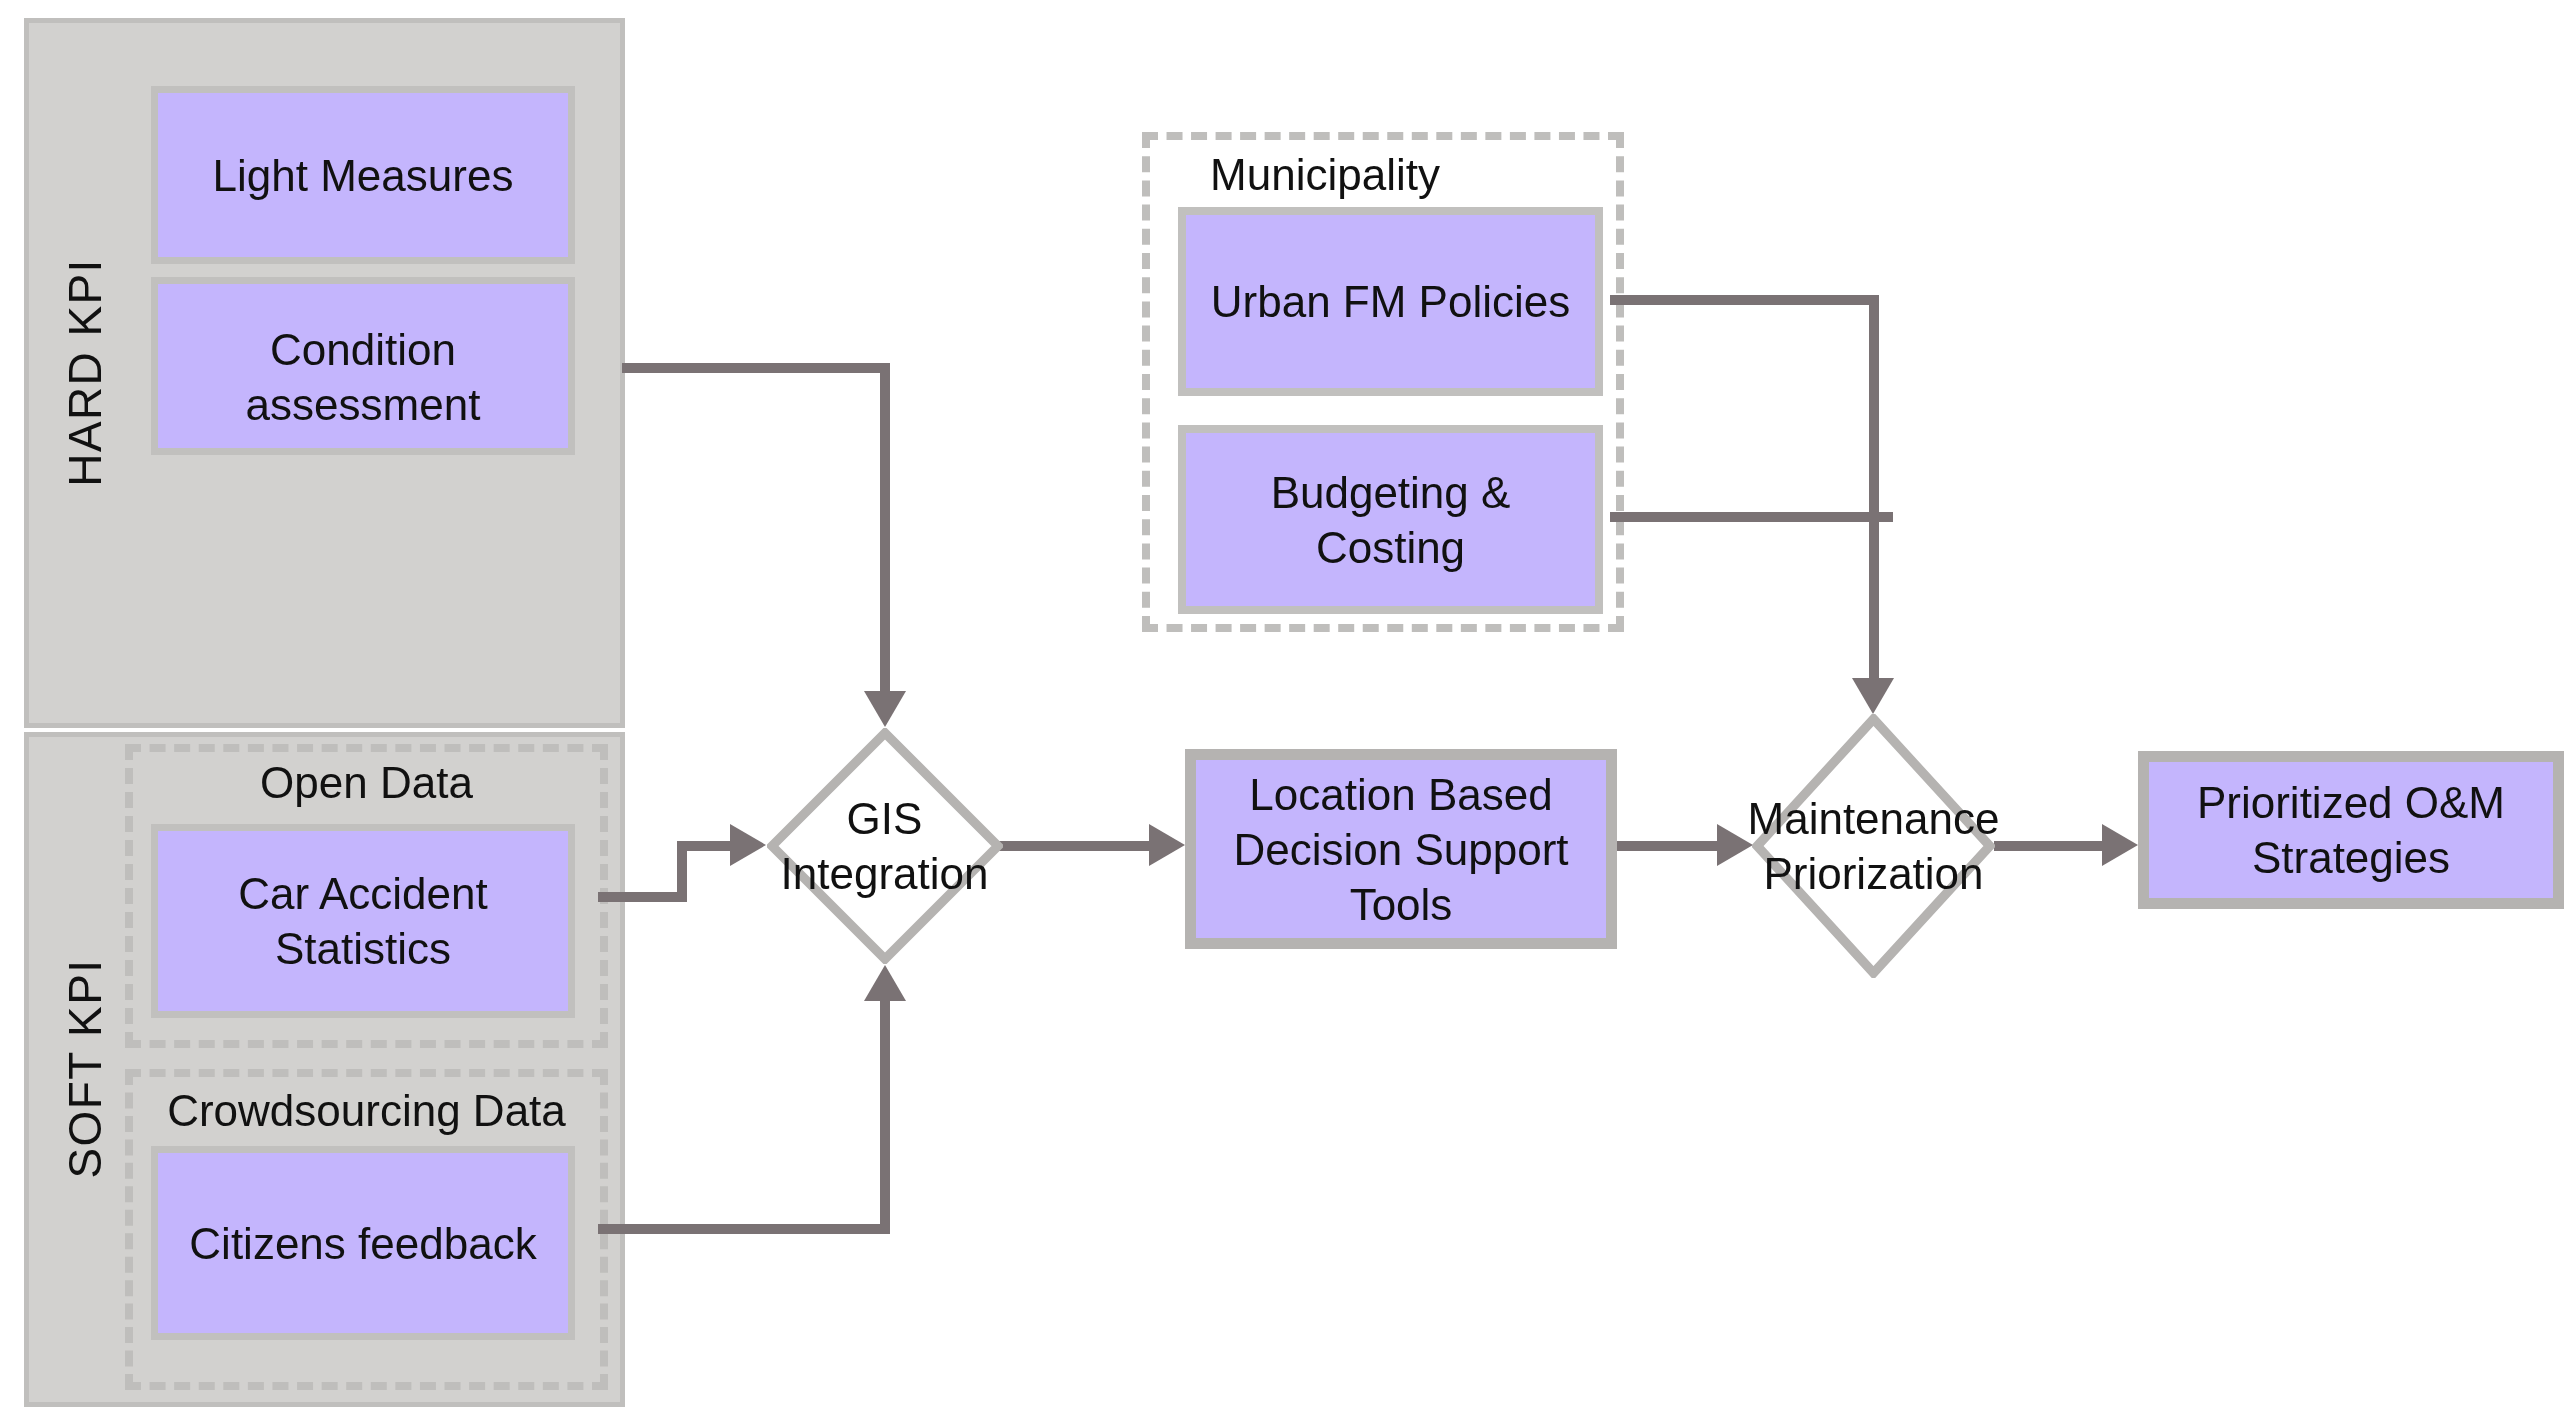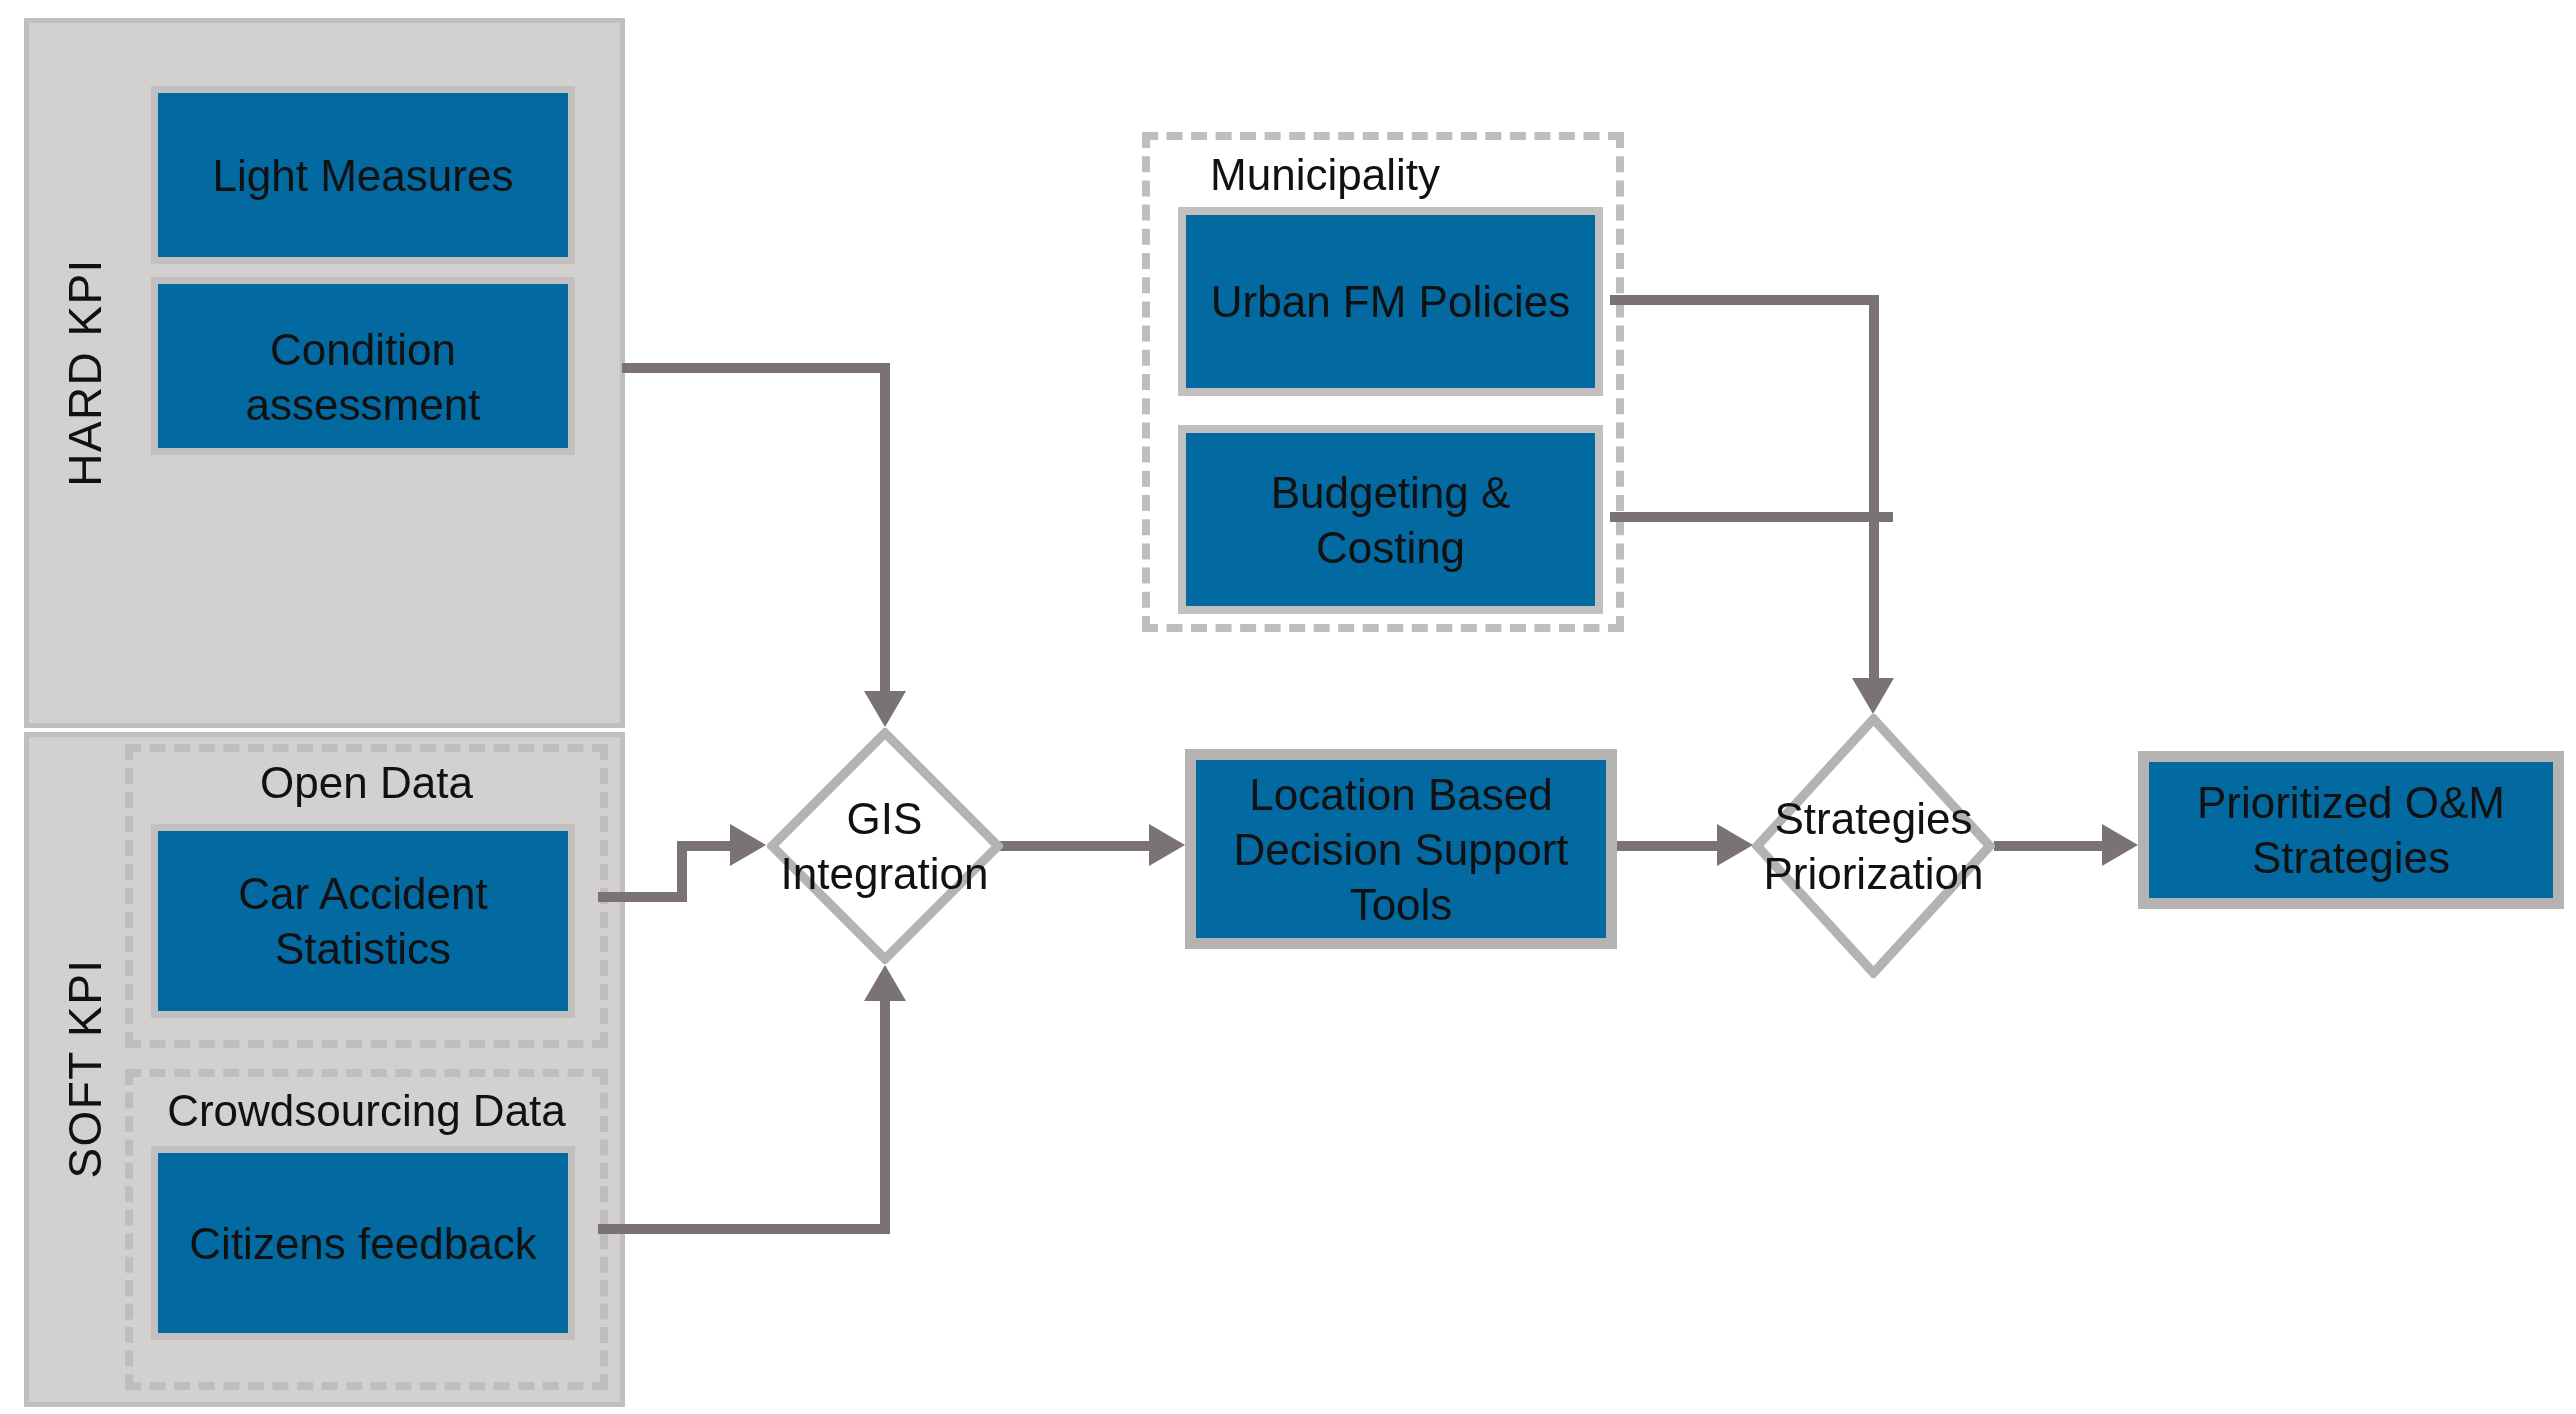--- a/index.html
+++ b/index.html
@@ -40,21 +40,21 @@
   }
   .group-title {
     position: absolute;
     left: 0; right: 0;
     text-align: center;
     font-size: 44px;
     z-index: 3;
   }
   .node {
     position: absolute;
-    background: #0369a1;
+    background: #c4b5fd;
     box-sizing: border-box;
     display: flex;
     align-items: center;
     justify-content: center;
     text-align: center;
     font-size: 44px;
     line-height: 1.25;
     z-index: 3;
   }
   .node.thin   { border: 7.9px solid var(--box-border, #c1c0be); }
@@ -169,21 +169,21 @@
   </div>
 
   <div class="node thick" style="left:1185px; top:749px; width:432px; height:200px;">
     <span class="lbl" style="max-width:400px;">Location Based Decision Support Tools</span>
   </div>
 
   <svg class="diamond-svg" style="left:1752px; top:714px;" width="243" height="264" viewBox="0 0 340 370">
     <polygon points="170,7 333,185 170,363 7,185" fill="#ffffff" stroke="#b5b3b1" stroke-width="13"></polygon>
   </svg>
   <div class="diamond-label" style="left:1681px; top:742px; width:385px; height:207px;">
-    <span class="lbl">Strategies Priorization</span>
+    <span class="lbl">Maintenance Priorization</span>
   </div>
 
   <div class="node thick" style="left:2138px; top:751px; width:426px; height:158px;">
     <span class="lbl" style="max-width:389px;">Prioritized O&amp;M Strategies</span>
   </div>
 
 </div>
 
 
 </body></html>

